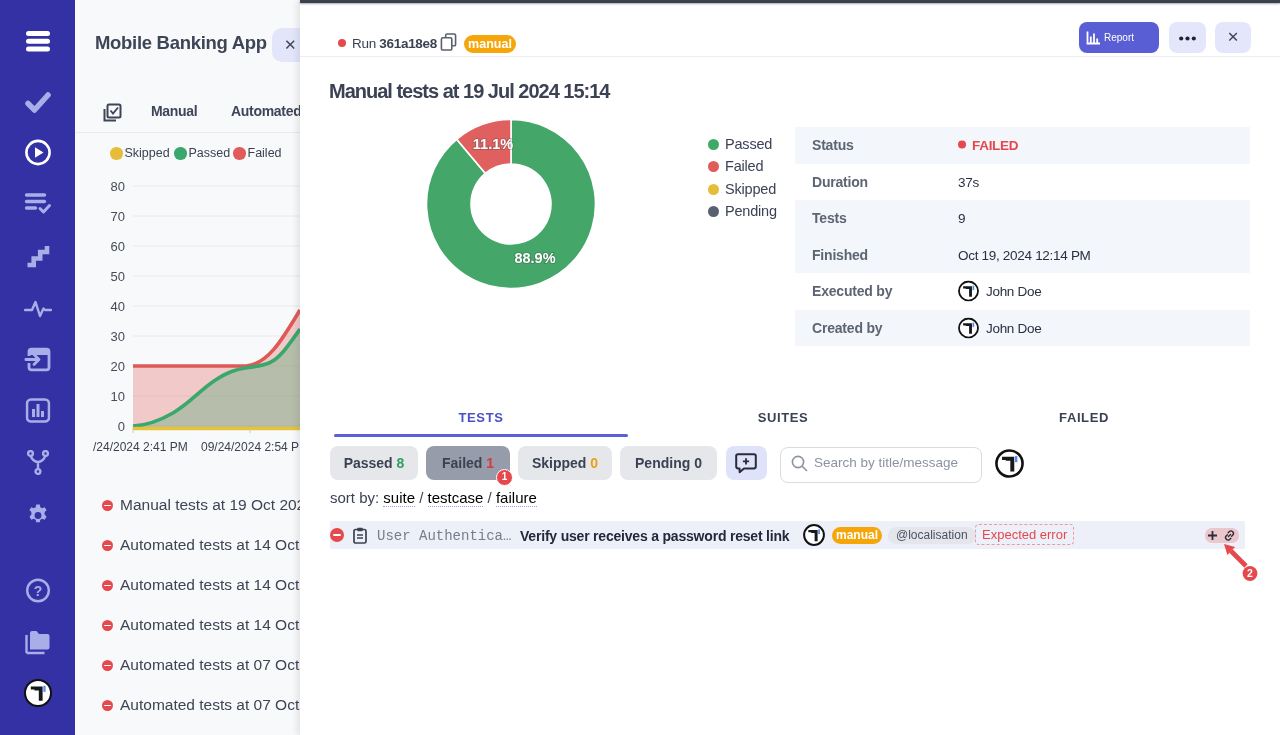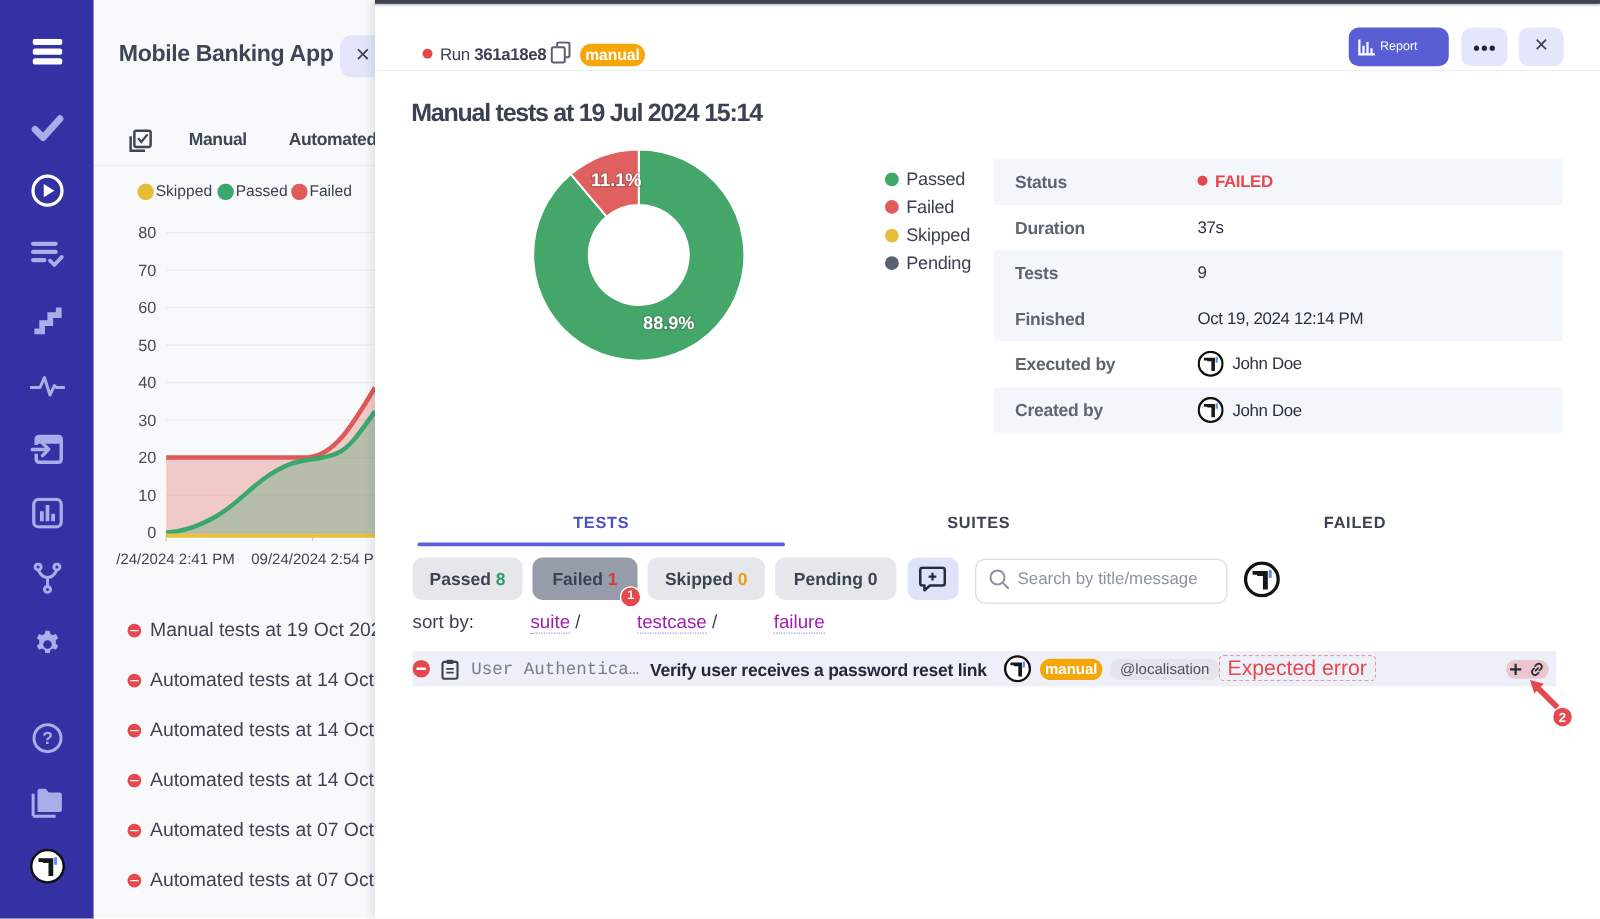--- a/index.html
+++ b/index.html
@@ -61,29 +61,29 @@
   .fbtn span { font-weight:bold; }
   #f-failed { background:#969ca9; }
   #f-badge { position:absolute; left:196px; top:469px; width:17px; height:17px; box-sizing:border-box; border-radius:50%; background:#e5484d; border:1.5px solid #fff; color:#fff; font-size:10px; font-weight:bold; text-align:center; line-height:14px; }
   #f-msg { position:absolute; left:426px; top:446px; width:41px; height:34px; background:#dfe3fa; border-radius:8px; }
   #searchbox { position:absolute; left:480px; top:447px; width:202px; height:36px; background:#fff; border:1.5px solid #d8dce3; border-radius:8px; }
   #searchbox span { position:absolute; left:33px; top:7px; font-size:13.5px; color:#8b93a2; }
   #avatar-search { position:absolute; left:695px; top:449px; }
 
   
   #sortrow { position:absolute; left:30px; top:489px; font-size:15px; color:#3b4254; }
-  #sortrow a { color:#a21caf; text-decoration:none; border-bottom:1.5px dotted #9ca0e8;margin-left:41px; }
+  #sortrow a { color:#000000; text-decoration:none; border-bottom:1.5px dotted #9ca0e8; }
 
   
   #trow { position:absolute; left:30px; top:521px; width:915px; height:28px; background:#edf0f8; }
   #trow .mono { position:absolute; left:47px; top:7px; font-family:"Liberation Mono", monospace; font-size:14px; color:#757e8c; }
   #trow .title { position:absolute; left:190px; top:7px; font-size:14px; font-weight:bold; letter-spacing:-0.2px; color:#23293a; }
   #pill-manual { position:absolute; left:502px; top:6px; width:50px; height:17px; background:#f5a60a; border-radius:9px; color:#fff; font-size:12px; font-weight:bold; text-align:center; line-height:17px; }
   #pill-local { position:absolute; left:558px; top:6px; height:17px; padding:0 8px; background:#e4e6eb; border-radius:9px; color:#4a5262; font-size:12px; line-height:17px; }
-  #pill-err { position:absolute; left:645px; top:3px; height:21px; padding:0 6px; border:1.5px dashed #eb9b9e; border-radius:4px; color:#e5484d; font-size:17px; line-height:19px; }
+  #pill-err { position:absolute; left:645px; top:3px; height:21px; padding:0 6px; border:1.5px dashed #eb9b9e; border-radius:4px; color:#e5484d; font-size:13px; line-height:19px; }
   #pinkbtn { position:absolute; left:875px; top:7px; width:34px; height:15px; background:#ecc6cd; border-radius:7px; }
 </style>
 </head>
 <body>
 
 <div id="sidebar">
 
   <svg style="top:31px" width="24" height="21" viewBox="0 0 24 21">
     <g fill="#fff">
         <rect x="0" y="0" width="24" height="5" rx="2.5"></rect>

